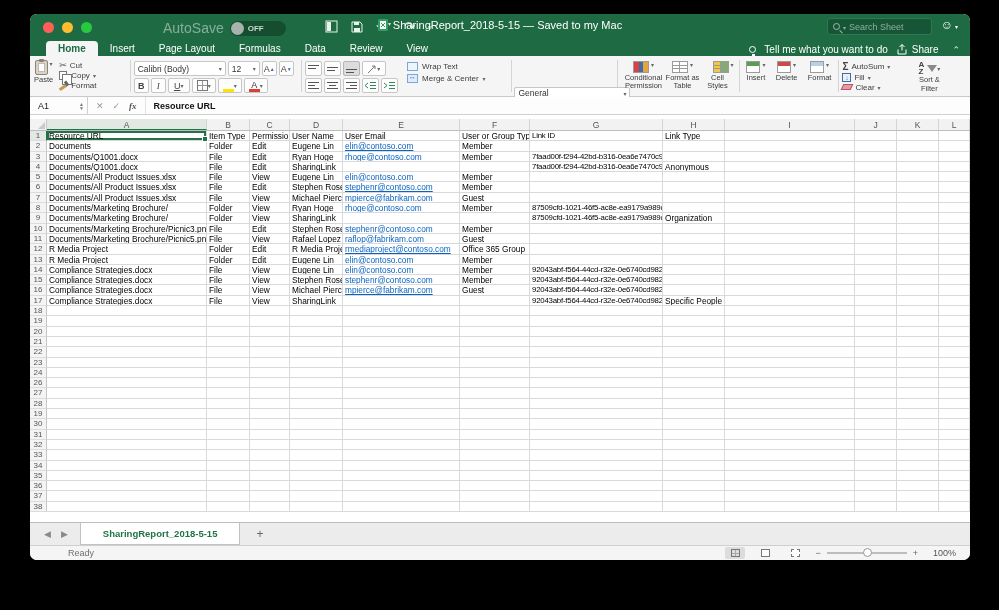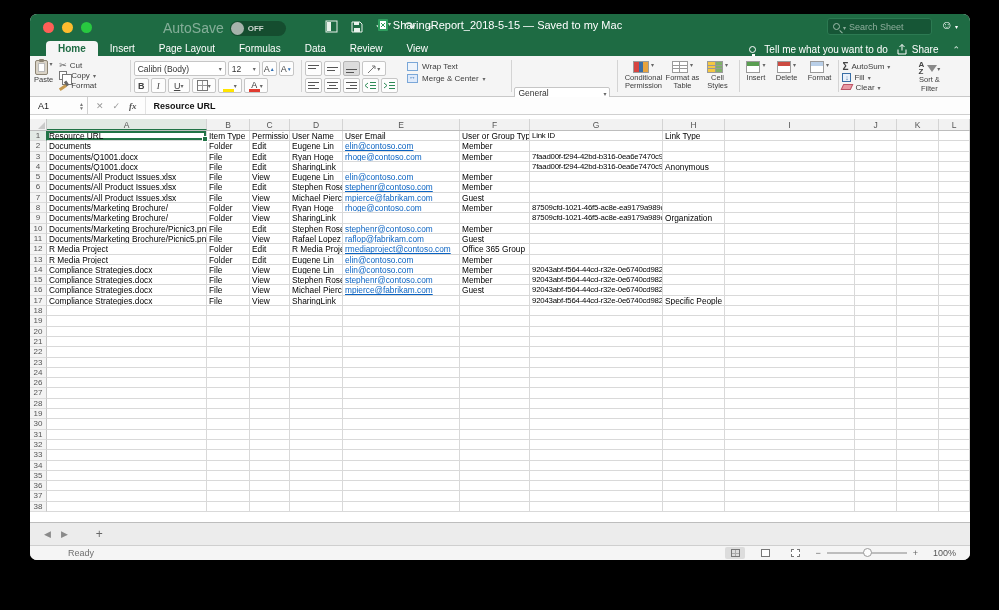--- a/index.html
+++ b/index.html
@@ -374,21 +374,21 @@
         </div>
       <div class="wm-row">
           <span class="merge-ic"></span>
           <span>Merge &amp; Center</span>
           <span class="caret">▾</span>
         </div>
     </div>
     <div class="rdiv"></div>
 
     <div class="rgroup g-number">
-      <div class="selbox" style="width:96px;margin-top:26px;">
+      <div class="selbox" style="width:116px;margin-top:26px;">
           <span>General</span>
           <span class="caret">▾</span>
         </div>
       <div class="num-r2">
         <div class="mbtn num-btn" style="width:22px;">
             <span>$</span>
             <span class="caret">▾</span>
           </div>
         <div class="mbtn num-btn">
             <span>%</span>
@@ -410,21 +410,21 @@
           </div>
         <span class="lbl">Conditional Permission</span>
       </div>
       <div class="bigbtn" style="width:36px;">
         <div style="display:flex;align-items:flex-start;gap:2px;">
             <span class="style-ic ft"></span>
             <span class="caret">▾</span>
           </div>
         <span class="lbl">Format as Table</span>
       </div>
-      <div class="bigbtn" style="width:32px;">
+      <div class="bigbtn" style="width:32px;align-items:flex-end;">
         <div style="display:flex;align-items:flex-start;gap:2px;">
             <span class="style-ic cs"></span>
             <span class="caret">▾</span>
           </div>
         <span class="lbl">Cell Styles</span>
       </div>
     </div>
     <div class="rdiv"></div>
 
     <div class="rgroup g-cells">
@@ -1070,20 +1070,21 @@
           <div class="cell" style="width: 31px;"></div>
         </div>
       </div>
   </div>
 
   <div class="sheetbar">
     <div class="nav-arrows">
       <span>◀</span>
       <span>▶</span>
     </div>
+    <div class="sheettab">SharingReport_2018-5-15</div>
     <div class="addsheet">+</div>
   </div>
 
   <div class="statusbar">
     <span class="status-mode">Ready</span>
     <div class="status-right">
       <div class="viewbtn active">
           <span class="vic"></span>
         </div>
       <div class="viewbtn">

